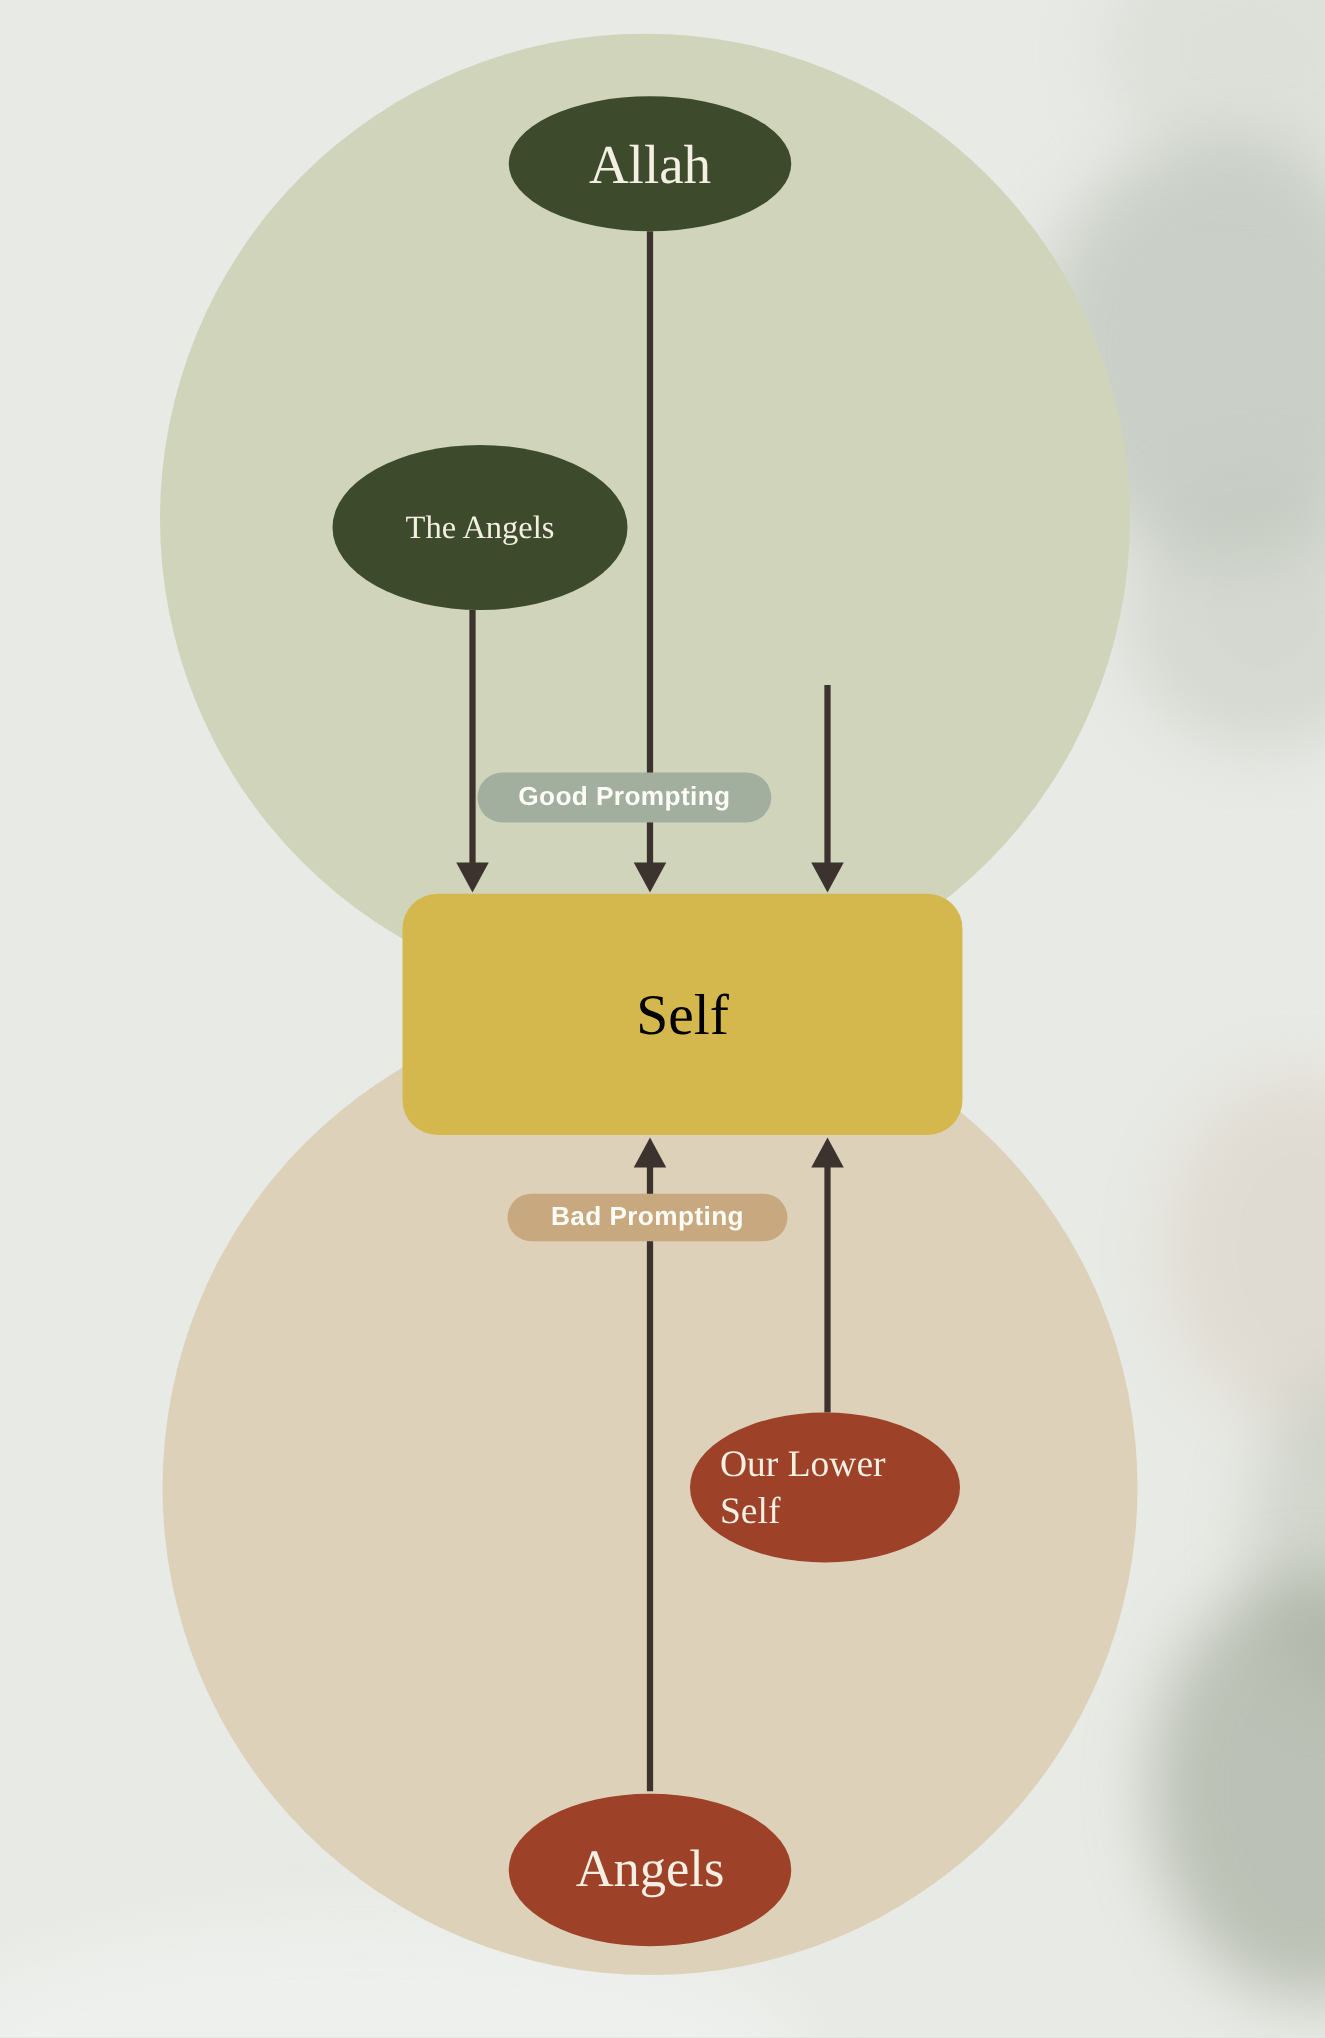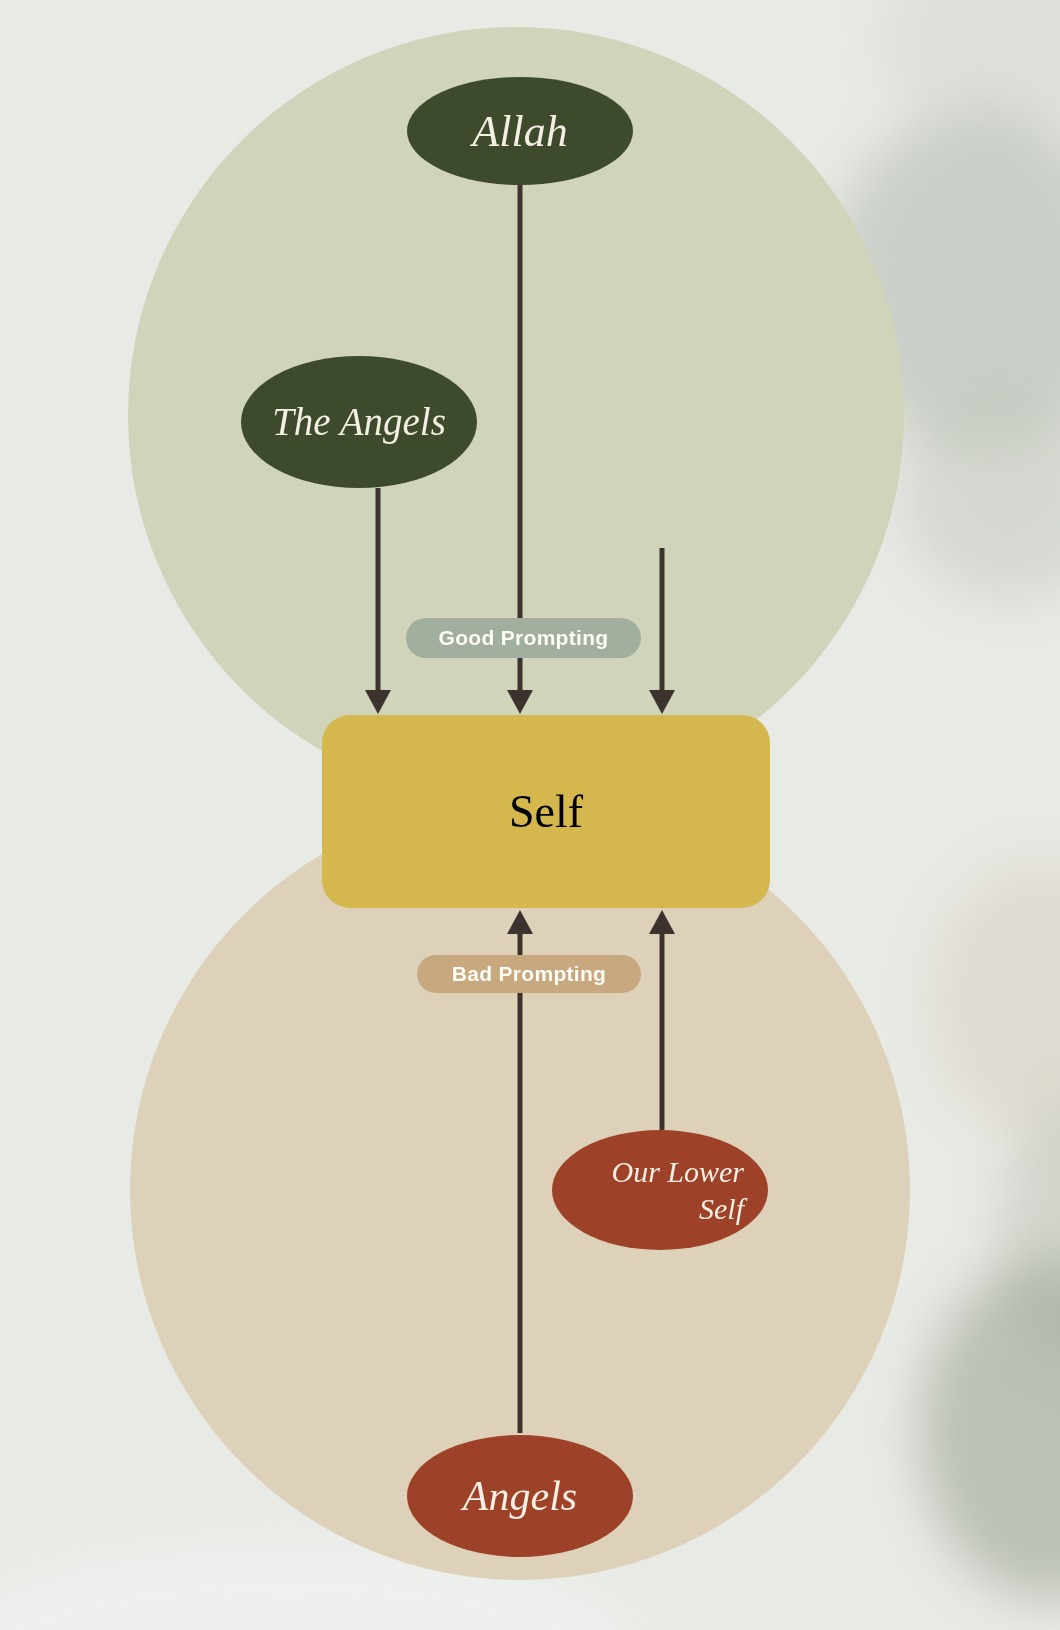--- a/index.html
+++ b/index.html
@@ -33,47 +33,47 @@
   .big-circle{position:absolute;border-radius:50%;}
   .circle-good{left:128px;top:27px;width:776px;height:776px;background:var(--good-circle);}
   .circle-bad {left:130px;top:800px;width:780px;height:780px;background:var(--bad-circle);}
 
   .arrows{position:absolute;left:0;top:0;width:1060px;height:1630px;}
   .arrow-line{stroke:var(--arrow);stroke-width:5;}
   .arrow-head{fill:var(--arrow);}
 
   .node{
     position:absolute;border-radius:50%;
-    display:flex;align-items:center;justify-content:center;text-align:right;
-    color:var(--text-light);line-height:1.25;font-style:italic;
+    display:flex;align-items:center;justify-content:center;text-align:left;
+    color:var(--text-light);line-height:1.25;
   }
   .node-good{background:var(--good-node);}
   .node-bad {background:var(--bad-node);}
   .node-allah {left:407px;top:77px;  width:226px;height:108px;font-size:44px;}
-  .node-angels{left:241px;top:356px; width:236px;height:132px;font-size:39px;}
+  .node-angels{left:266px;top:356px; width:236px;height:132px;font-size:26px;}
   .node-higher{left:543px;top:432px; width:214px;height:116px;font-size:30px;padding:0 24px;box-sizing:border-box;}
   .node-lower {left:552px;top:1130px;width:216px;height:120px;font-size:30px;padding:0 24px;box-sizing:border-box;}
   .node-satan {left:407px;top:1435px;width:226px;height:122px;font-size:42px;}
 
   .self-box{
     position:absolute;left:322px;top:715px;width:448px;height:193px;
     background:var(--self-box);border-radius:28px;
     display:flex;align-items:center;justify-content:center;
     color:#000000;font-size:46px;
   }
 
   .badge{
     position:absolute;border-radius:22px;
     display:flex;align-items:center;justify-content:center;
     font-family:"Liberation Sans","DejaVu Sans",sans-serif;
     font-weight:700;font-size:21px;color:#fdfcf6;
     letter-spacing:.3px;
   }
-  .badge-good{left:406px;top:618px;width:235px;height:40px;background:var(--good-badge);}
-  .badge-bad {left:417px;top:955px;width:224px;height:38px;background:var(--bad-badge);}
+  .badge-good{left:382px;top:618px;width:235px;height:40px;background:var(--good-badge);}
+  .badge-bad {left:406px;top:955px;width:224px;height:38px;background:var(--bad-badge);}
 </style>
 </head>
 <body>
 
 <div class="canvas">
 
   <div class="blob blob-topright"></div>
   <div class="blob blob-right-gray"></div>
   <div class="blob blob-right-gray2"></div>
   <div class="blob blob-midright-warm"></div>

